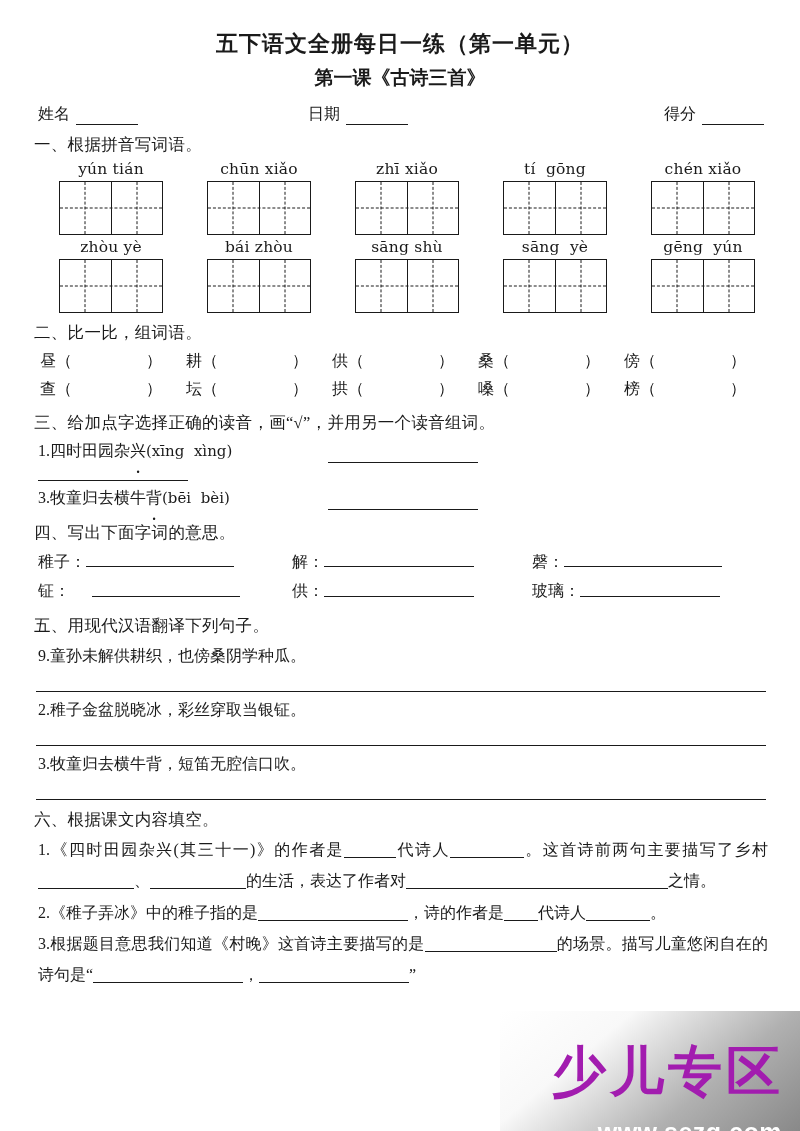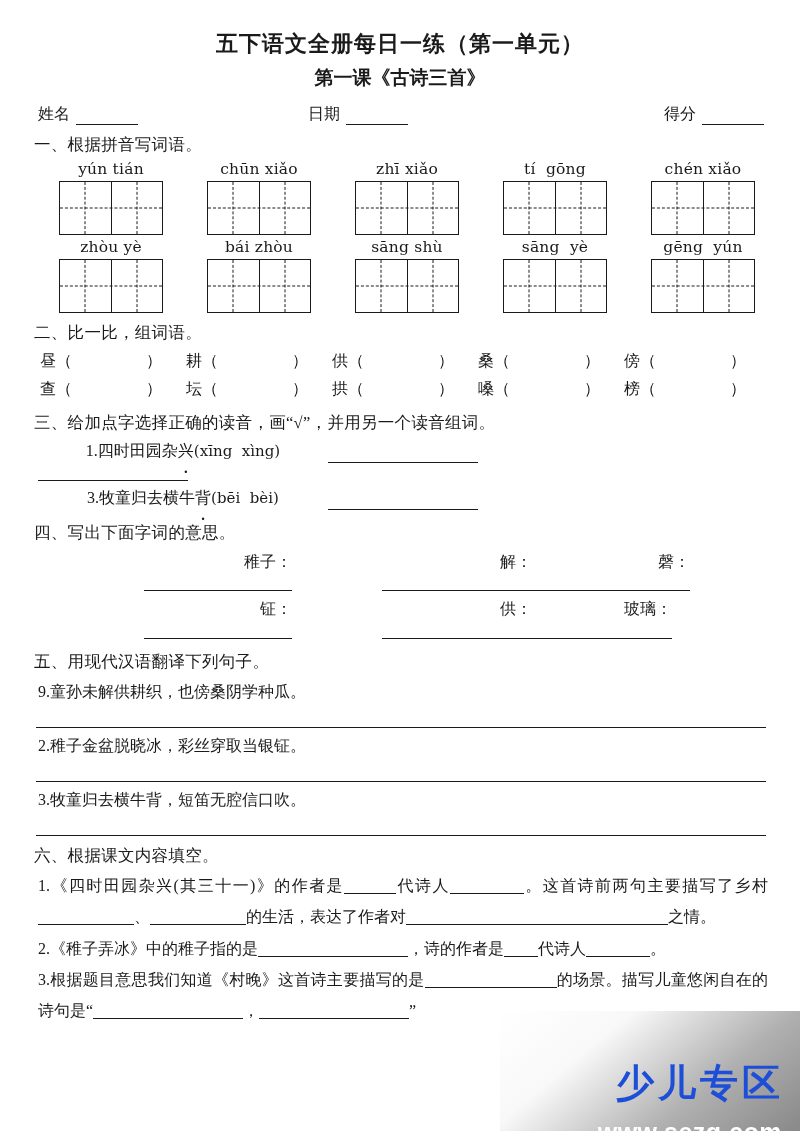--- a/index.html
+++ b/index.html
@@ -67,34 +67,34 @@
     content:""; position:absolute; left:0; right:0; top:50%;
     border-top:1.6px dashed #1a1a1a; transform:translateY(-50%);
   }
 
   
   .cmp-block{ margin:2px 0 0 0; padding-left:14px; }
   .cmp-row{ display:flex; font-size:16px; line-height:1.75; }
   .cmp-item{ width:146px; white-space:nowrap; }
 
   
-  .p3-row{ display:flex; align-items:flex-end; font-size:16px; line-height:1.8; padding-left:12px;text-align:center;}
+  .p3-row{ display:flex; align-items:flex-end; font-size:16px; line-height:1.8; padding-left:12px;}
   .p3-q{ width:290px; white-space:nowrap; }
   .p3-rule{ display:inline-block; width:150px; border-bottom:1.6px solid #1a1a1a; height:15px; margin-bottom:3px;}
   .dotted{ position:relative; }
   .dotted:after{
     content:"·"; position:absolute; left:50%; bottom:-13px;
     transform:translateX(-50%); font-size:20px; line-height:0;
   }
   .py-inline{ font-family:"DejaVu Serif",serif; font-size:15px; white-space:pre;}
 
   
   .p4-block{ padding-left:12px; }
   .p4-row{ display:flex; font-size:16px; line-height:1.85; align-items:flex-end; }
-  .p4-item{ display:flex; align-items:flex-end;flex-direction:column; }
+  .p4-item{ display:flex; align-items:center; }
   .p4-item .w{ white-space:nowrap; }
   .p4-rule{ display:inline-block; border-bottom:1.6px solid #1a1a1a; height:15px; margin-bottom:3px;}
   .p4-c1{ width:254px; }
   .p4-c2{ width:240px; }
   .p4-c3{ width:auto; }
   .rule-a{ width:148px; }
   .rule-b{ width:150px; }
   .rule-c{ width:158px; }
 
   
@@ -110,21 +110,21 @@
 
   
   .wm{
     position:absolute; right:0; bottom:0; width:300px; height:150px;
     background:linear-gradient(140deg, rgba(255,255,255,0) 0%, rgba(210,210,210,.15) 28%, rgba(150,150,150,.75) 62%, rgba(120,120,120,.95) 100%);
     pointer-events:none;
   }
   .wm-cn{
     position:absolute; right:16px; bottom:52px;
     font-family:Liberation Mono, monospace;
-    font-size:38px; font-weight:700; color:#1d4ed8; letter-spacing:4px;
+    font-size:54px; font-weight:700; color:#a21caf; letter-spacing:4px;
     white-space:nowrap;
   }
   .wm-url{
     position:absolute; right:18px; bottom:14px;
     font-family:"Liberation Sans","DejaVu Sans",sans-serif;
     font-size:25px; font-weight:700; color:#ffffff; letter-spacing:.5px;
     white-space:nowrap;
   }
 </style>
 </head>

